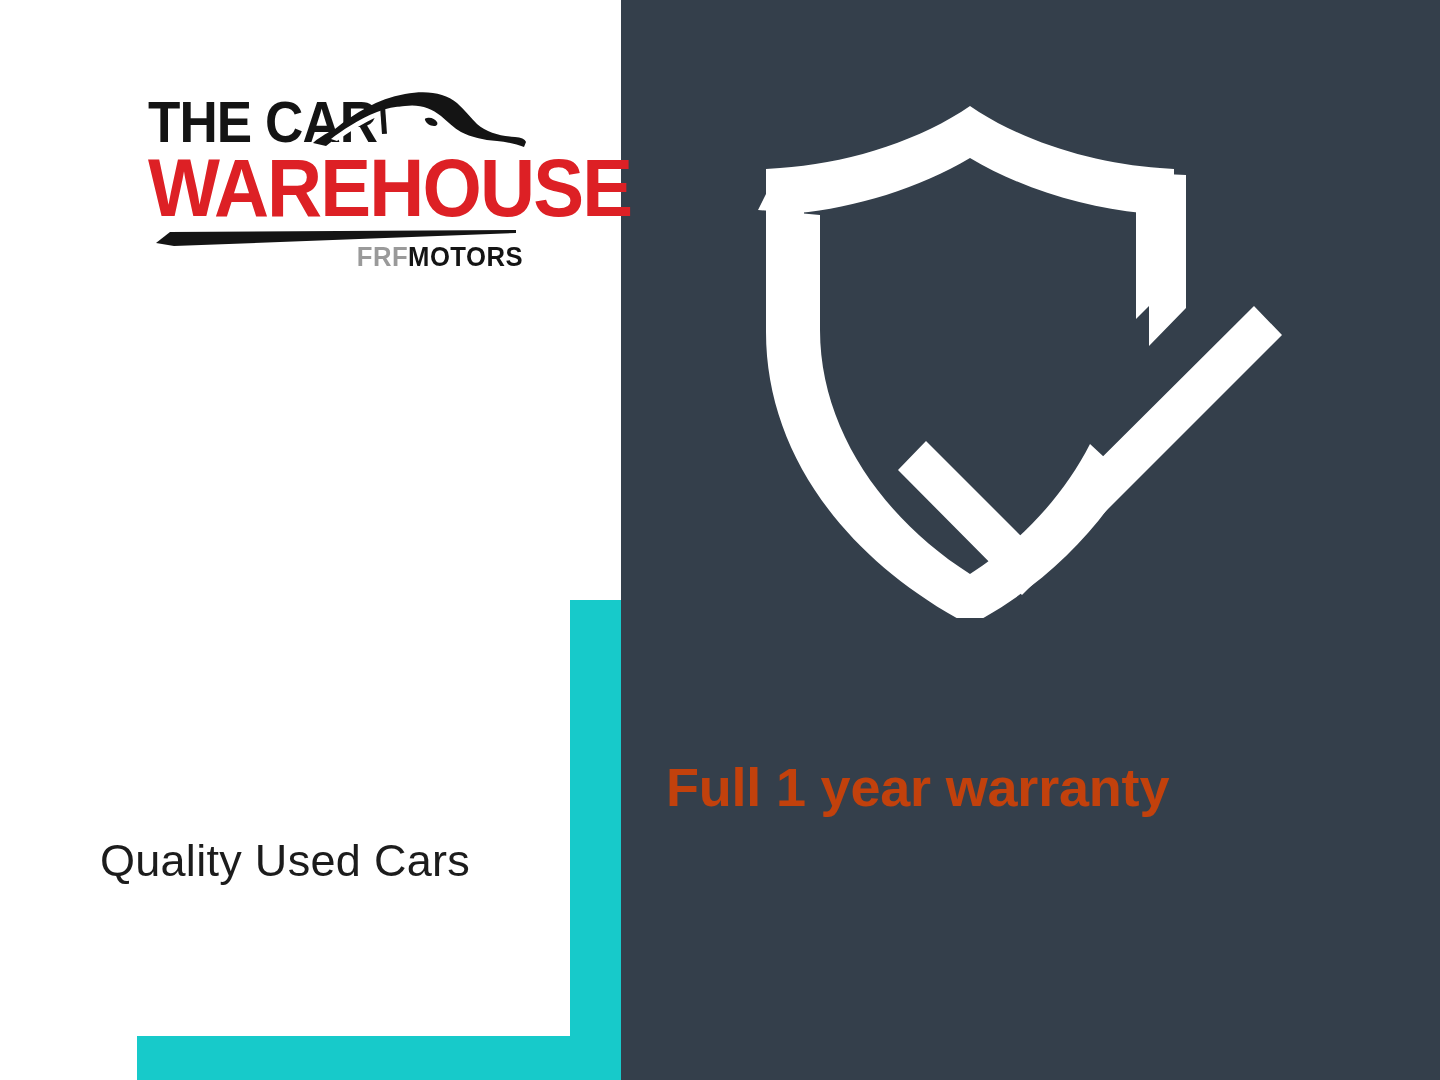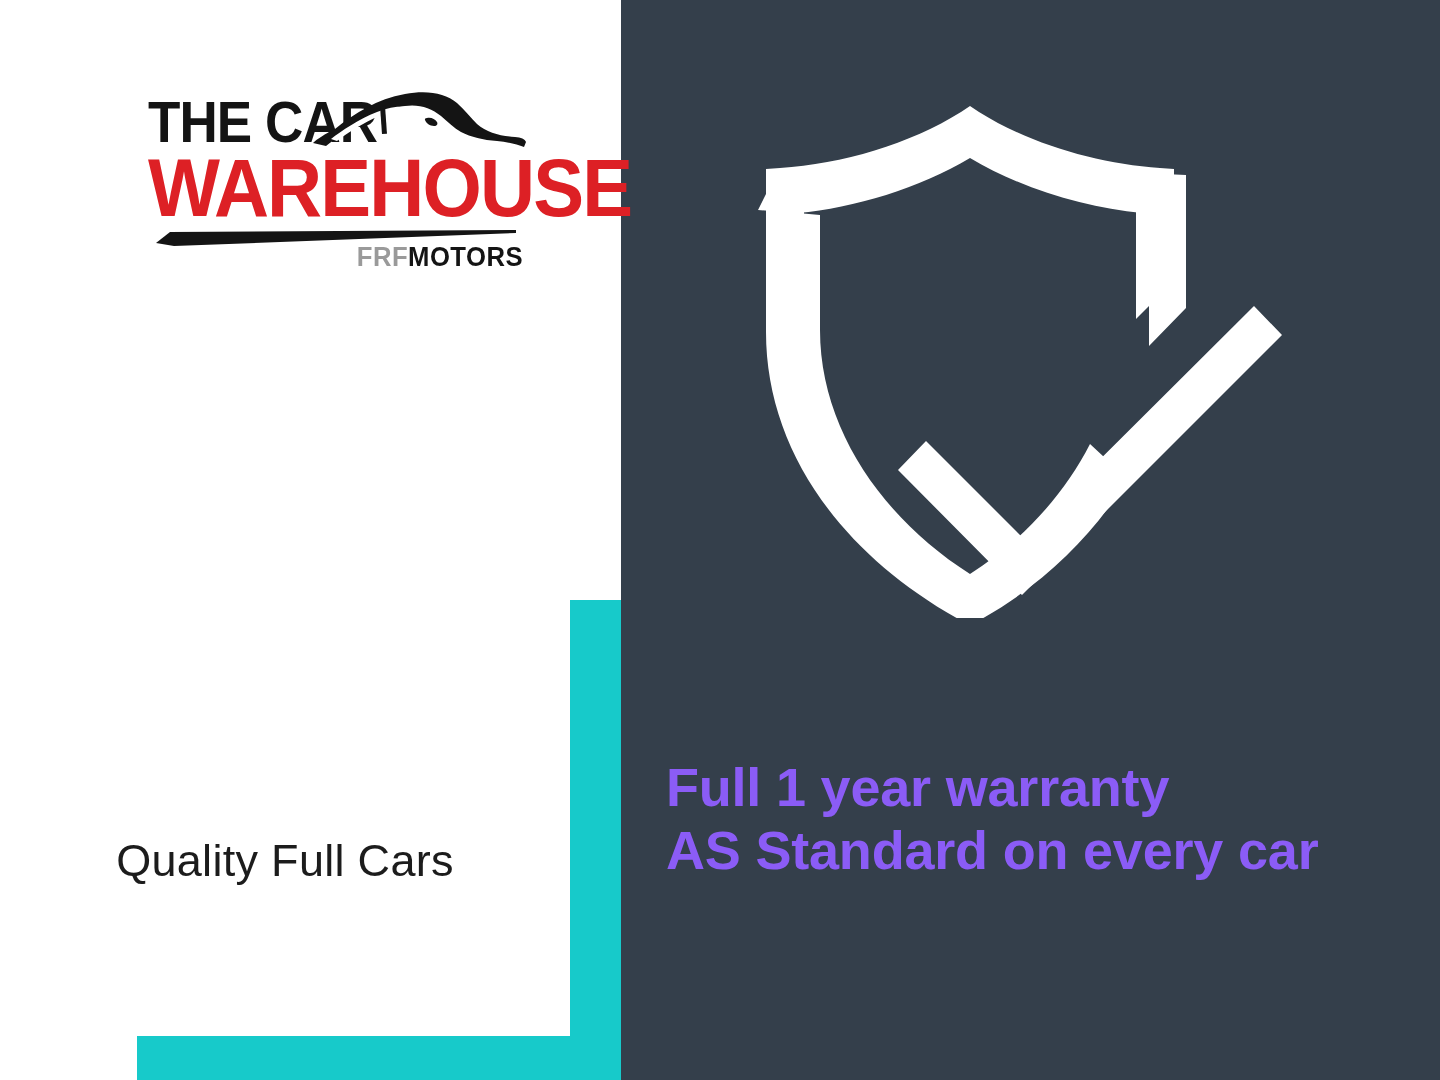--- a/index.html
+++ b/index.html
@@ -148,21 +148,21 @@
   
   #right-headline {
     position: absolute;
     left: 666px;
     top: 756px;
     width: 760px;
     font-family: "Liberation Sans Narrow", "Liberation Sans", sans-serif;
     font-weight: bold;
     font-size: 54px;
     line-height: 63px;
-    color: #8b5cf6;
+    color: #c2410c;
     letter-spacing: -0.2px;
     white-space: nowrap;
   }
   #right-headline .headline-line { display: block; }
 </style>
 </head>
 <body>
 
 <div id="stage">
 
@@ -189,21 +189,21 @@
     <svg id="logo-swoosh" viewBox="0 0 360 16" preserveAspectRatio="none">
       <path d="M0 13 L14 2 L360 0 L360 3 L18 16 Z" fill="#141414"></path>
     </svg>
 
     <div id="logo-frfmotors">
       <span id="logo-frf">FRF</span><span id="logo-motors">MOTORS</span>
     </div>
   </div>
 
   <div id="left-tagline">
-    <span class="tagline-line">Quality Full Cars</span>
+    <span class="tagline-line">Quality Used Cars</span>
   </div>
 
   <div id="shield-icon-wrap">
     <svg viewBox="0 0 530 520" width="530" height="520">
 
       <path d="M18 76
                C80 72 148 52 200 22
                L212 14
                L224 22
                C276 52 344 72 406 76
@@ -260,16 +260,15 @@
                L168 343
                L264 439
                Z" fill="#ffffff"></path>
 
       <path d="M392 250 L392 300 L364 330 L364 276 Z" fill="#343f4b" opacity="0"></path>
     </svg>
   </div>
 
   <div id="right-headline">
     <span class="headline-line">Full 1 year warranty</span>
-    <span class="headline-line">AS Standard on every car</span>
   </div>
 
 </div>
 
 </body></html>

